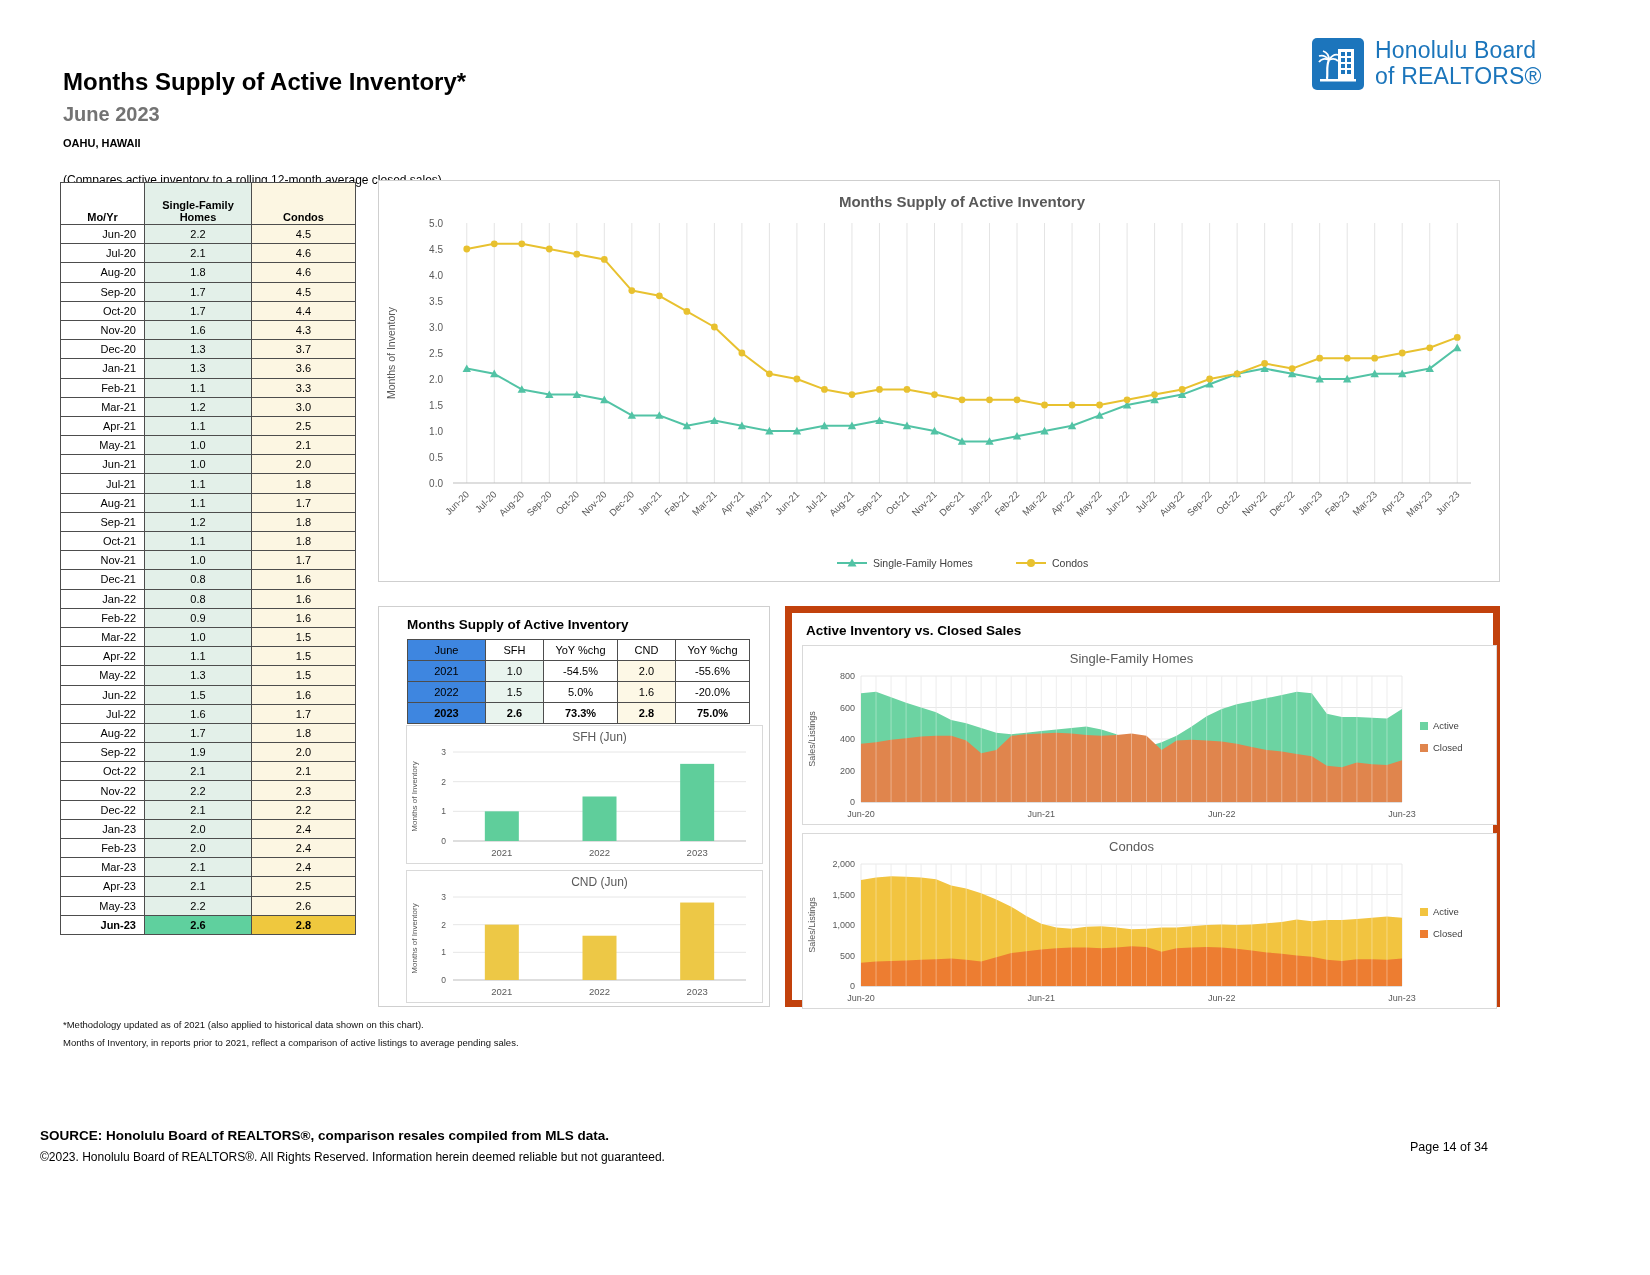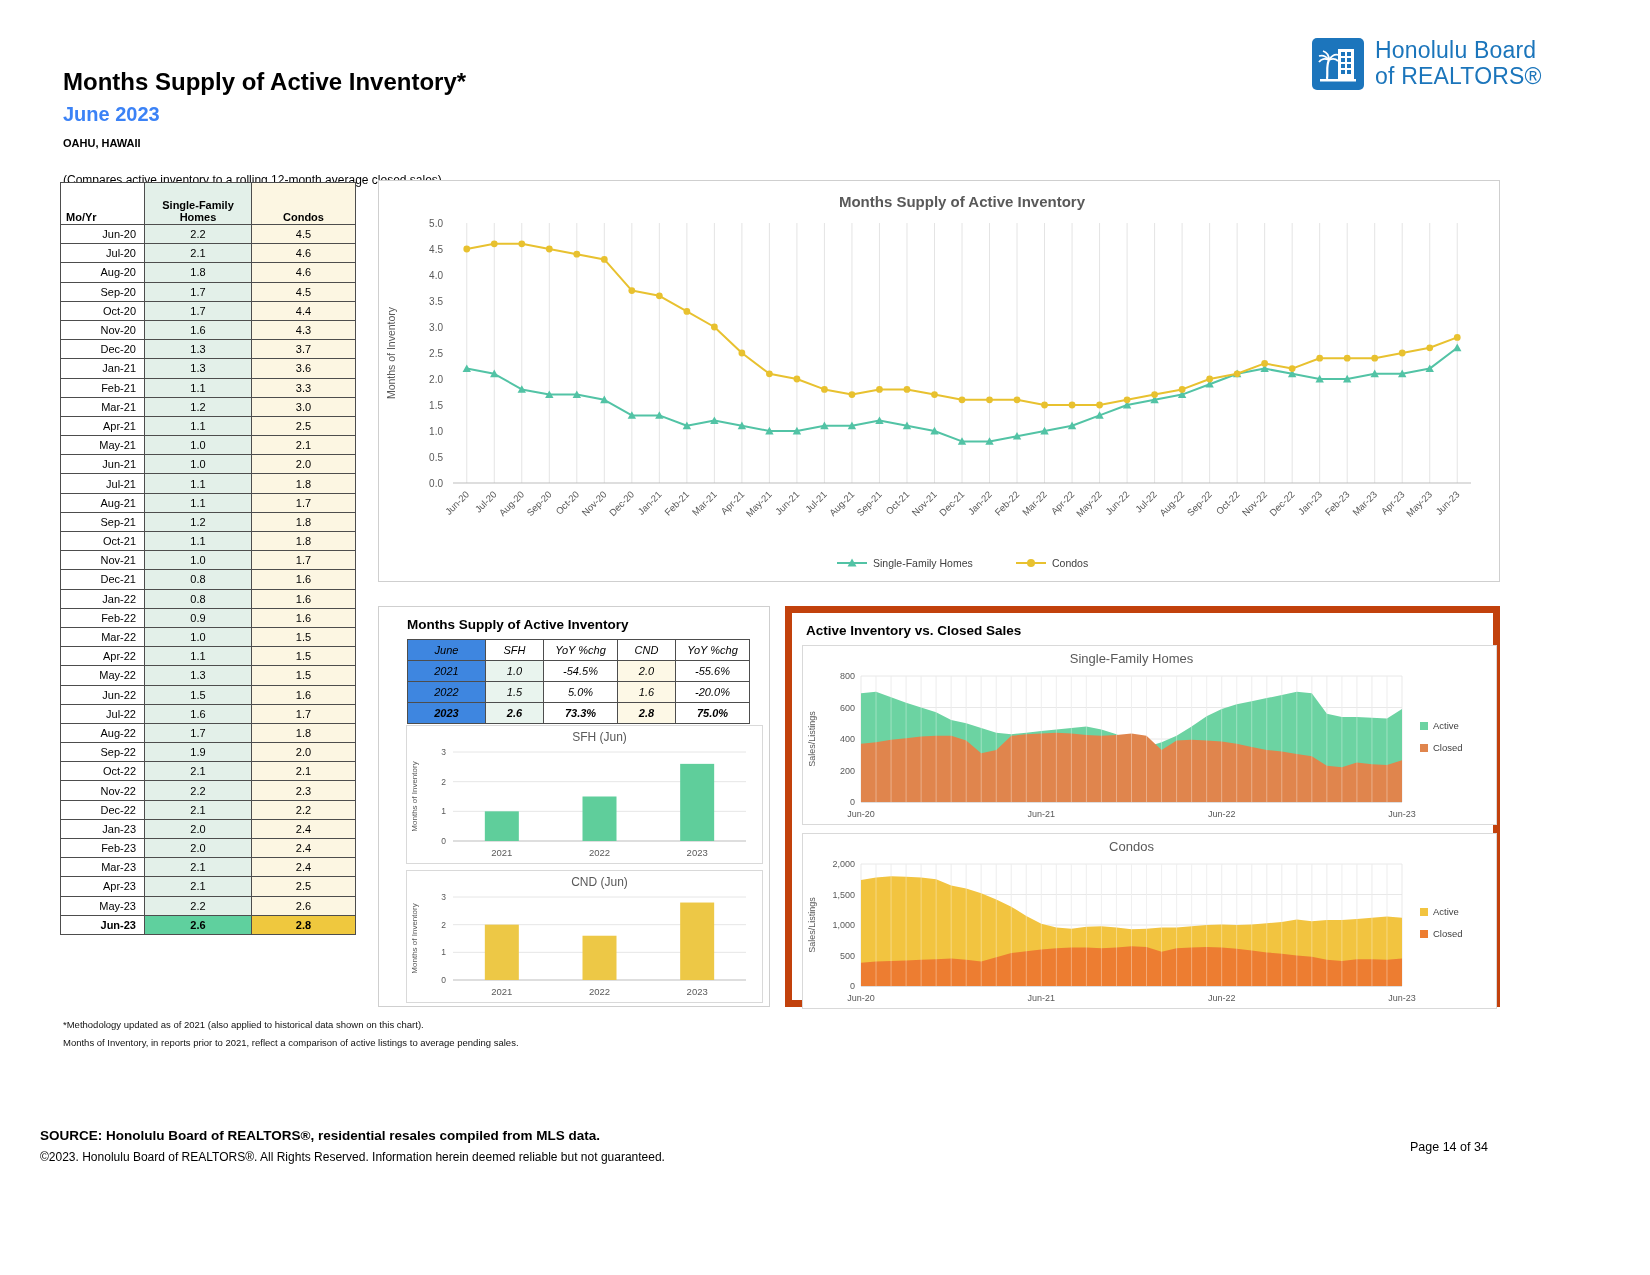--- a/index.html
+++ b/index.html
@@ -1,43 +1,43 @@
 <!DOCTYPE html>
 <html><head>
 <meta charset="utf-8">
 <style>
   html,body{margin:0;padding:0;background:#fff;}
   .page{position:relative;width:1650px;height:1275px;background:#fff;font-family:"Liberation Sans",sans-serif;color:#000;overflow:hidden;}
 
   .title-block{position:absolute;left:63px;top:68px;}
   .page-title{font-size:24px;font-weight:bold;}
-  .page-subtitle{font-size:20px;font-weight:bold;color:#3b82f6;margin-top:7px;}
+  .page-subtitle{font-size:20px;font-weight:bold;color:#737373;margin-top:7px;}
   .page-location{font-size:11px;font-weight:bold;margin-top:11px;}
   .page-note{font-size:12px;margin-top:24px;}
 
   .logo{position:absolute;left:1276px;top:38px;display:flex;align-items:center;gap:11px;padding-left:36px;}
   .logo-text{color:#1B75BB;font-size:23px;line-height:1.12;letter-spacing:0.2px;}
 
   .main-table{position:absolute;left:60px;top:182px;border-collapse:collapse;font-size:11px;background:#fff;}
   .main-table th,.main-table td{border:1px solid #4d4d4d;padding:1px 5px;height:19.2px;box-sizing:border-box;}
   .main-table th{font-weight:bold;vertical-align:bottom;text-align:center;height:42px;}
-  .main-table th.h-moyr{text-align:left;}
+  .main-table th.h-moyr{text-align:center;}
   .main-table td.moyr{text-align:right;padding-right:8px;background:#fff;}
   .main-table .sfh-col{background:#E3F0E9;text-align:center;}
   .main-table .cnd-col{background:#FCF6E2;text-align:center;}
   .main-table tr.last td{font-weight:bold;}
   .main-table tr.last .sfh-col{background:#5FD09E;}
   .main-table tr.last .cnd-col{background:#EFC83E;}
 
   .chart-main{position:absolute;left:378px;top:180px;width:1122px;height:402px;border:1px solid #cfcfcf;background:#fff;box-sizing:border-box;}
 
   .panel-left{position:absolute;left:378px;top:606px;width:392px;height:401px;border:1px solid #cfcfcf;box-sizing:border-box;background:#fff;}
   .panel-title{font-size:13.5px;font-weight:bold;}
   .panel-left .panel-title{position:absolute;left:28px;top:10px;}
-  .summary-table{position:absolute;left:28px;top:32px;border-collapse:collapse;font-size:11px;text-align:center;background:#fff;font-style:italic;}
+  .summary-table{position:absolute;left:28px;top:32px;border-collapse:collapse;font-size:11px;text-align:center;background:#fff;}
   .summary-table th,.summary-table td{border:1px solid #4d4d4d;height:21px;box-sizing:border-box;padding:0 3px;font-weight:normal;}
   .summary-table .blue{background:#3E86E0;}
   .summary-table .sfh-tint{background:#E9F4EE;}
   .summary-table .cnd-tint{background:#FDF8E6;}
   .summary-table tr.bold-row td{font-weight:bold;}
   .mini-box{position:absolute;left:27px;width:357px;border:1px solid #d9d9d9;background:#fff;box-sizing:border-box;}
   .box-sfh{top:118px;height:139px;}
   .box-cnd{top:263px;height:133px;}
 
   .panel-right{position:absolute;left:785px;top:606px;width:715px;height:401px;border:7px solid #c2410c;box-sizing:border-box;background:#fff;}
@@ -753,19 +753,19 @@
         </svg>
     </div>
   </div>
 
   <div class="footnotes">
     <div>*Methodology updated as of 2021 (also applied to historical data shown on this chart).</div>
     <div>Months of Inventory, in reports prior to 2021, reflect a comparison of active listings to average pending sales.</div>
   </div>
 
   <div class="source">
-    <div class="source-main">SOURCE: Honolulu Board of REALTORS®, residential resales compiled from MLS data.</div>
+    <div class="source-main">SOURCE: Honolulu Board of REALTORS®, comparison resales compiled from MLS data.</div>
     <div class="source-copy">©2023. Honolulu Board of REALTORS®. All Rights Reserved. Information herein deemed reliable but not guaranteed.</div>
   </div>
 
   <div class="page-num">Page 14 of 34</div>
 
 </div>
 
 </body></html>

